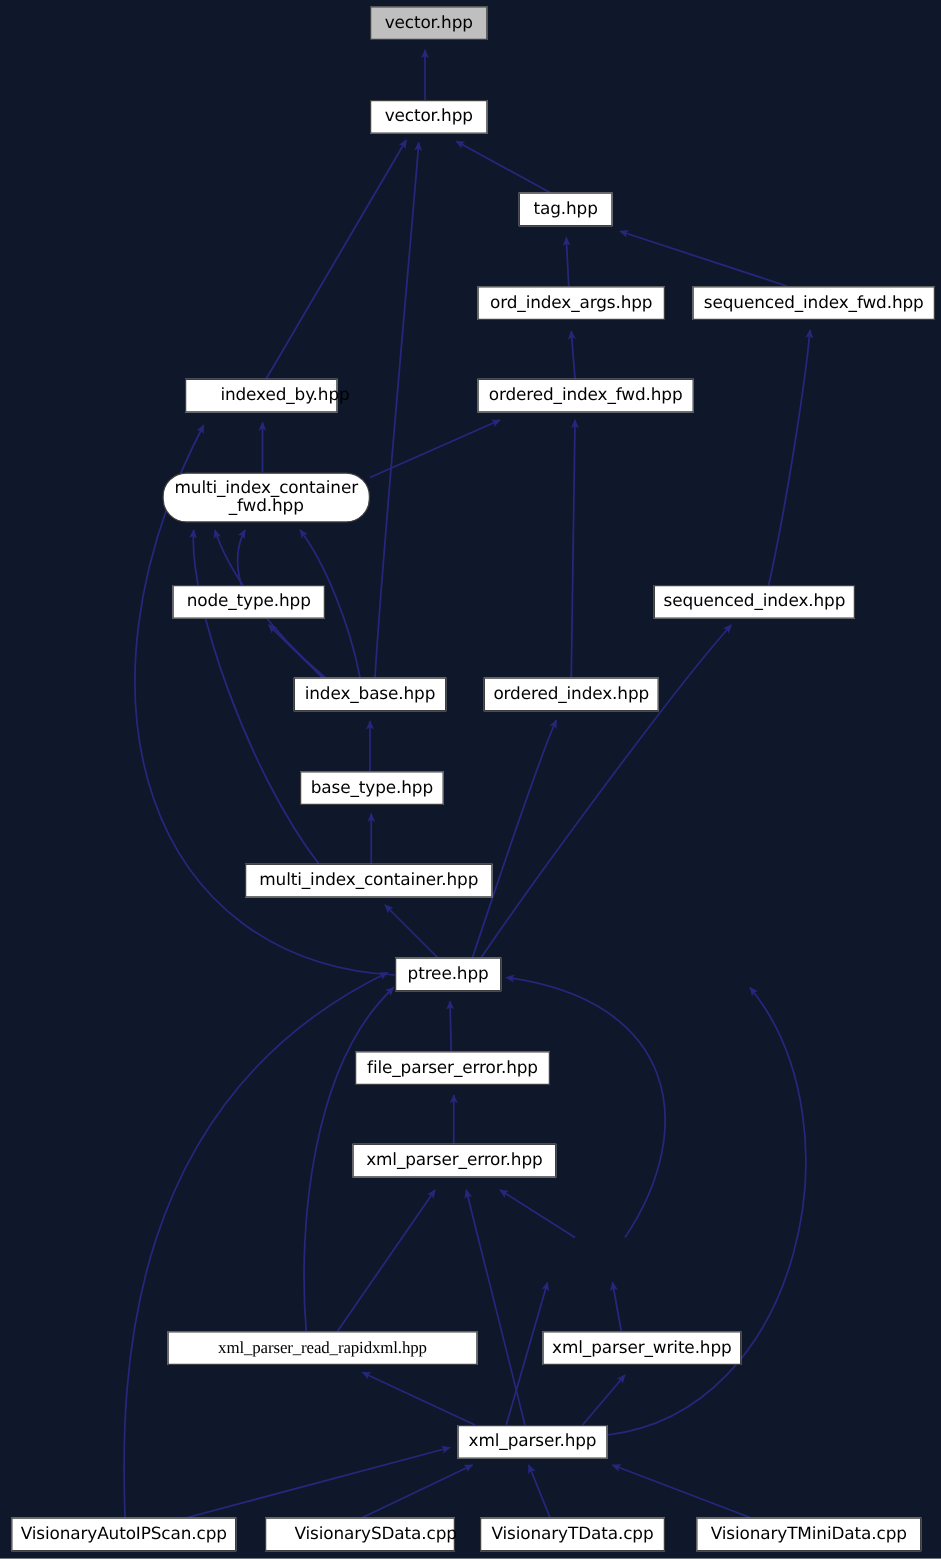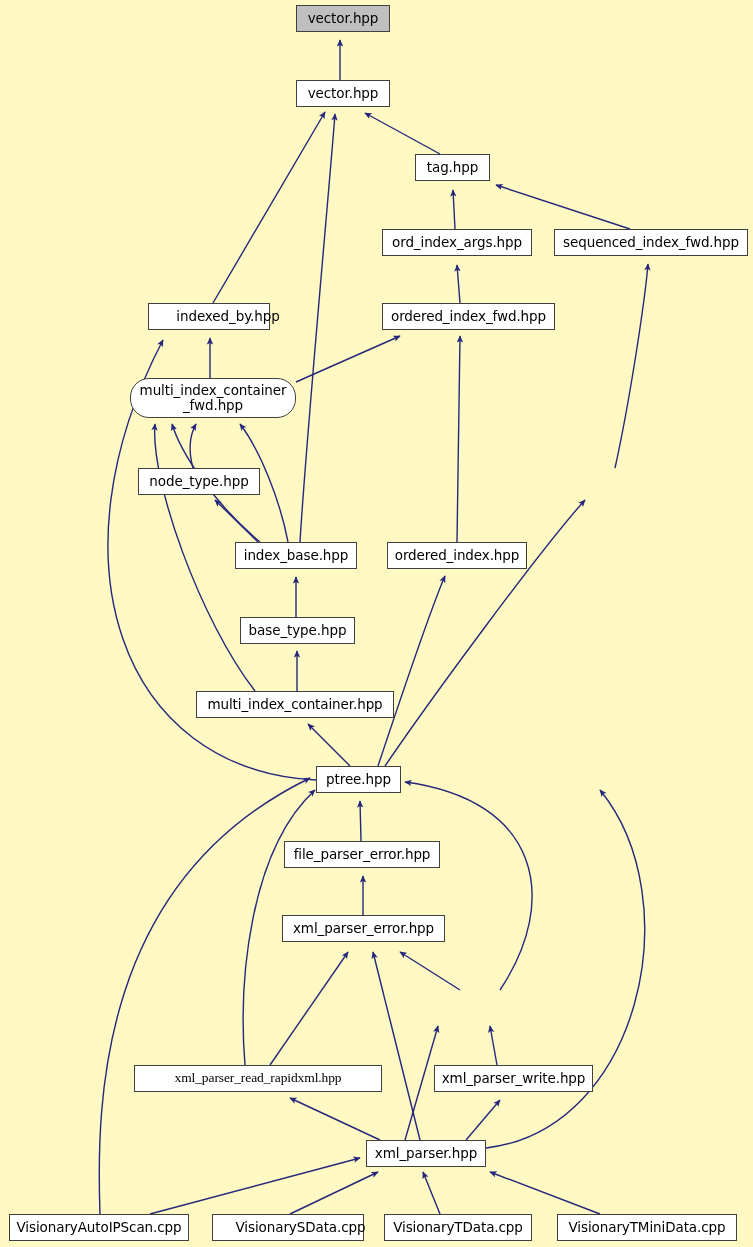--- a/index.html
+++ b/index.html
@@ -1,20 +1,20 @@
 <!DOCTYPE html>
 <html><head>
 <meta charset="utf-8">
 <style>
   html,body{margin:0;padding:0;background:#ffffff;}
   #canvas{
     position:relative;
     width:753px;
     height:1247px;
-    background:#fef9c3;
+    background:#0f172a;
     font-family:"DejaVu Sans","Liberation Sans",sans-serif;
     overflow:hidden;
   }
   #edges{position:absolute;left:0;top:0;width:753px;height:1247px;}
   .node{
     position:absolute;
     box-sizing:border-box;
     border:1px solid #404040;
     background:#ffffff;
     color:#000000;
@@ -83,20 +83,21 @@
 <div class="node highlight" style="left: 296px; top: 5px; width: 94px; height: 27px;">vector.hpp</div>
     <div class="node" style="left: 296px; top: 80px; width: 94px; height: 27px;">vector.hpp</div>
     <div class="node" style="left: 415px; top: 154px; width: 75px; height: 27px;">tag.hpp</div>
     <div class="node" style="left: 382px; top: 229px; width: 150px; height: 27px;">ord_index_args.hpp</div>
     <div class="node" style="left: 554px; top: 229px; width: 194px; height: 27px; text-align: right;">sequenced_index_fwd.hpp</div>
     <div class="node" style="left: 148px; top: 303px; width: 122px; height: 27px; padding-left: 38px;">indexed_by.hpp</div>
     <div class="node" style="left: 382px; top: 303px; width: 173px; height: 27px;">ordered_index_fwd.hpp</div>
     <div class="node" style="left: 130px; top: 378px; width: 166px; height: 40px; border-radius: 19px;">multi_index_container
 _fwd.hpp</div>
     <div class="node" style="left: 138px; top: 468px; width: 122px; height: 27px;">node_type.hpp</div>
+    <div class="node" style="left: 523px; top: 468px; width: 161px; height: 27px;">sequenced_index.hpp</div>
     <div class="node" style="left: 235px; top: 542px; width: 122px; height: 27px;">index_base.hpp</div>
     <div class="node" style="left: 387px; top: 542px; width: 140px; height: 27px;">ordered_index.hpp</div>
     <div class="node" style="left: 240px; top: 617px; width: 115px; height: 27px;">base_type.hpp</div>
     <div class="node" style="left: 196px; top: 691px; width: 198px; height: 27px;">multi_index_container.hpp</div>
     <div class="node" style="left: 316px; top: 766px; width: 85px; height: 27px;">ptree.hpp</div>
     <div class="node" style="left: 284px; top: 841px; width: 156px; height: 27px;">file_parser_error.hpp</div>
     <div class="node" style="left: 282px; top: 915px; width: 163px; height: 27px;">xml_parser_error.hpp</div>
     <div class="node" style="left: 134px; top: 1065px; width: 248px; height: 27px; font-family: Liberation Serif, serif;">xml_parser_read_rapidxml.hpp</div>
     <div class="node" style="left: 434px; top: 1065px; width: 159px; height: 27px;">xml_parser_write.hpp</div>
     <div class="node" style="left: 366px; top: 1140px; width: 120px; height: 27px;">xml_parser.hpp</div>

